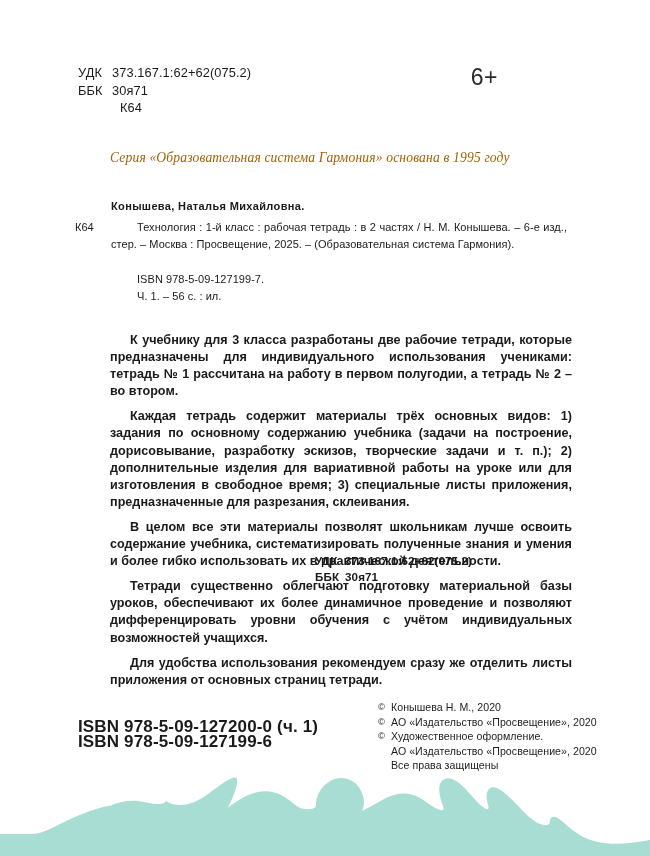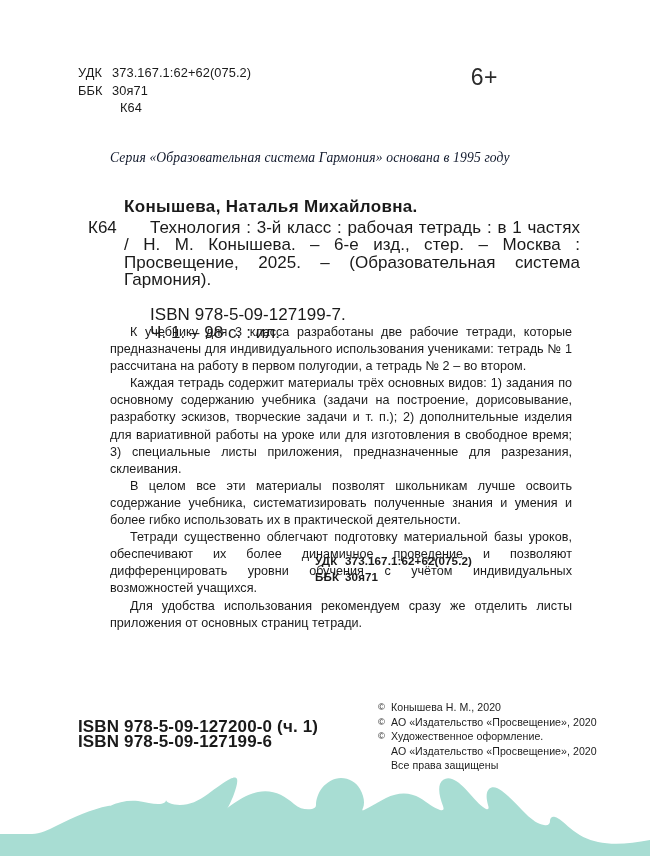--- a/index.html
+++ b/index.html
@@ -58,30 +58,30 @@
   
   .series-line {
     position: absolute;
     left: 110px;
     top: 150px;
     font-family: "Liberation Serif", serif;
     font-style: italic;
     font-size: 13.6px;
     letter-spacing: 0.15px;
     white-space: nowrap;
-    color: #0f172a;
+    color: #a16207;
   }
 
   
   .biblio {
     position: absolute;
-    left: 88px;
+    left: 75px;
     top: 198px;
     width: 492px;
-    font-size: 17px;
+    font-size: 11px;
     line-height: 17.6px;
   }
   .biblio-author {
     font-weight: bold;
     letter-spacing: 0.35px;
     margin-left: 36px;
     margin-bottom: 3px;
   }
   .biblio-body {
     position: relative;
@@ -115,26 +115,27 @@
   
   .annotation {
     position: absolute;
     left: 110px;
     top: 324px;
     width: 462px;
     font-size: 12.6px;
     line-height: 17.1px;
   }
   .annotation p {
-    margin: 0 0 0 0;
+    margin: 8px 0 0 0;
     text-align: justify;
     text-justify: inter-word;
     text-indent: 20px;
     hyphens: manual;
     letter-spacing: 0.02px;
+    font-weight: bold;
   }
 
   
   .class-repeat {
     position: absolute;
     right: 78px;
     top: 553px;
     font-size: 11.6px;
     line-height: 15.5px;
     font-weight: bold;
@@ -206,24 +207,24 @@
   </div>
 
   <div class="age-rating">6+</div>
 
   <div class="series-line">Серия «Образовательная система Гармония» основана в 1995 году</div>
 
   <div class="biblio">
     <div class="biblio-author">Конышева, Наталья Михайловна.</div>
     <div class="biblio-body">
       <div class="biblio-code">К64</div>
-      <div class="biblio-desc"><span class="lead"></span><span>Технология : 3-й класс : рабочая тетрадь : в 1 частях / Н. М. Конышева. – 6-е изд., стер. – Москва : Просвещение, 2025. – (Образовательная система Гармония).</span></div>
+      <div class="biblio-desc"><span class="lead"></span><span>Технология : 1-й класс : рабочая тетрадь : в 2 частях / Н. М. Конышева. – 6-е изд., стер. – Москва : Просвещение, 2025. – (Образовательная система Гармония).</span></div>
       <div class="isbn-lines">
         <div>ISBN 978-5-09-127199-7.</div>
-        <div>Ч. 1. – 98 с. : ил.</div>
+        <div>Ч. 1. – 56 с. : ил.</div>
       </div>
     </div>
   </div>
 
   <div class="annotation">
     <p>К учебнику для 3 класса разработаны две рабочие тетради, которые предназначены для индивидуального использования учениками: тетрадь № 1 рассчитана на работу в первом полугодии, а тетрадь № 2 – во втором.</p>
     <p>Каждая тетрадь содержит материалы трёх основных видов: 1) задания по основному содержанию учебника (задачи на построение, дорисовывание, разработку эскизов, творческие задачи и т. п.); 2) дополнительные изделия для вариативной работы на уроке или для изготовления в свободное время; 3) специальные листы приложения, предназначенные для разрезания, склеивания.</p>
     <p>В целом все эти материалы позволят школьникам лучше освоить содержание учебника, систематизировать полученные знания и умения и более гибко использовать их в практической деятельности.</p>
     <p>Тетради существенно облегчают подготовку материальной базы уроков, обеспечивают их более динамичное проведение и позволяют дифференцировать уровни обучения с учётом индивидуальных возможностей учащихся.</p>
     <p>Для удобства использования рекомендуем сразу же отделить листы приложения от основных страниц тетради.</p>

